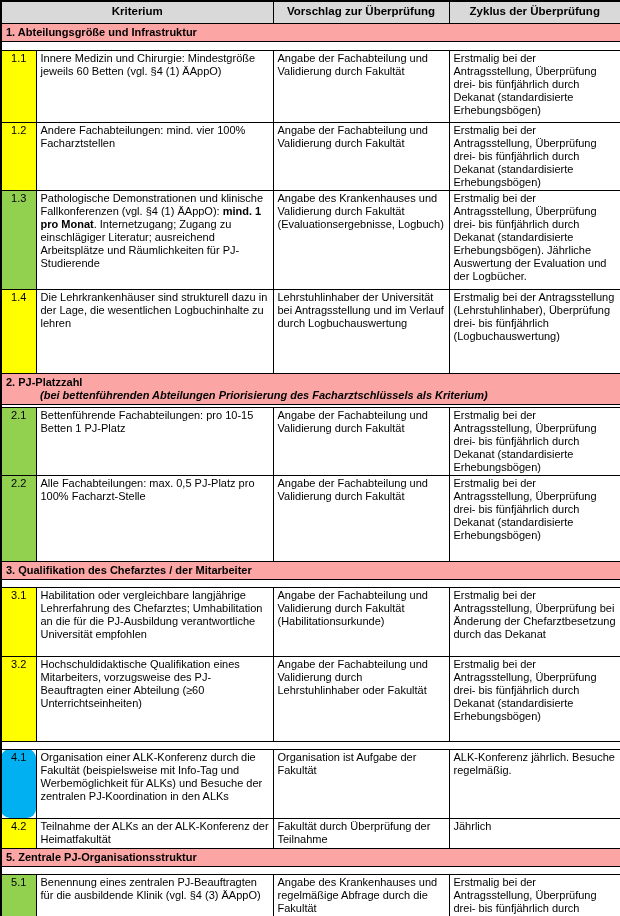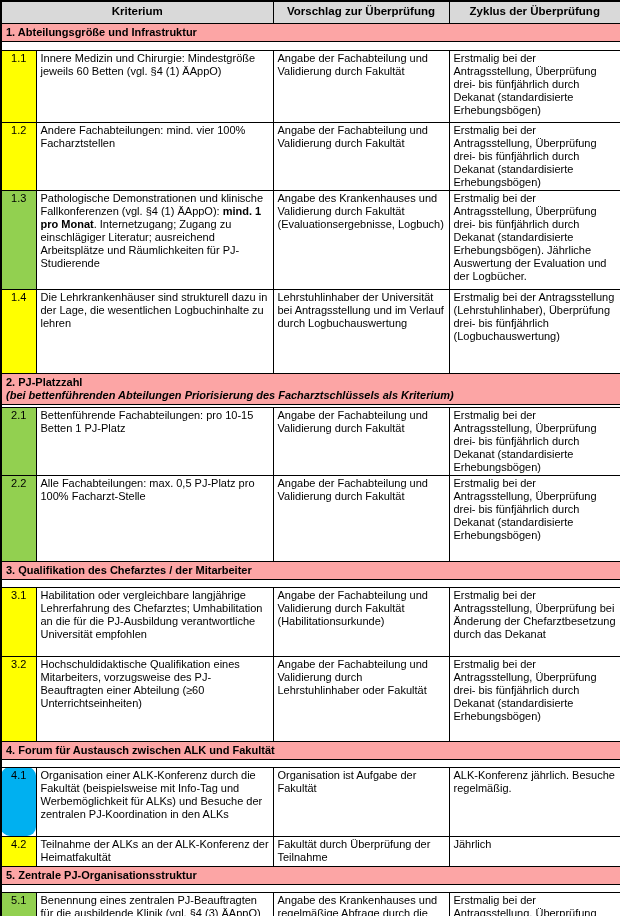--- a/index.html
+++ b/index.html
@@ -2,21 +2,21 @@
 <html lang="de"><head>
 <meta charset="utf-8">
 <style>
   html,body{margin:0;padding:0;background:#fff;}
   body{width:620px;font-family:"Liberation Sans","DejaVu Sans",sans-serif;color:#000;}
   table.criteria{border-collapse:collapse;table-layout:fixed;width:620px;border:2px solid #000;}
   td,th{border:1px solid #000;vertical-align:top;font-size:11px;line-height:13px;
         padding:1px 3px 1px 4px;text-align:left;word-wrap:break-word;overflow:hidden;}
   th{font-weight:bold;text-align:center;font-size:11.5px;padding:3px 10px;background:#D9D9D9;}
   tr.section td{background:#fca5a5;font-weight:bold;padding:2px 4px;}
-  tr.section .subtitle{font-style:italic;}
+  tr.section .subtitle{font-style:italic;margin-left:34px;}
   tr.spacer td{border-left:none;border-right:none;padding:0;height:7px;}
   td.num{text-align:center;padding:1px 9px;}
   td.num[data-color="yellow"]{background:#FFFF00;}
   td.num[data-color="green"]{background:#92D050;}
   td.num[data-color="blue"]{background:#00B0F0;border-radius:9px;}
   .b{font-weight:bold;}
 </style>
 </head>
 <body>
 
@@ -108,23 +108,20 @@
     <td>Erstmalig bei der Antragsstellung, Überprüfung bei Änderung der Chefarztbesetzung durch das Dekanat</td>
   </tr>
 
   <tr style="height:85px">
     <td class="num" data-color="yellow">3.2</td>
     <td>Hochschuldidaktische Qualifikation eines Mitarbeiters, vorzugsweise des PJ-Beauftragten einer Abteilung (≥60 Unterrichtseinheiten)</td>
     <td>Angabe der Fachabteilung und Validierung durch Lehrstuhlinhaber oder Fakultät</td>
     <td>Erstmalig bei der Antragsstellung, Überprüfung drei- bis fünfjährlich durch Dekanat (standardisierte Erhebungsbögen)</td>
   </tr>
 
-  <tr class="section" style="height:16px">
-    <td colspan="4">4. Forum für Austausch zwischen ALK und Fakultät</td>
-  </tr>
   <tr class="spacer">
         <td colspan="4" style="height:7px"></td>
       </tr>
 
   <tr style="height:69px">
     <td class="num" data-color="blue">4.1</td>
     <td>Organisation einer ALK-Konferenz durch die Fakultät (beispielsweise mit Info-Tag und Werbemöglichkeit für ALKs) und Besuche der zentralen PJ-Koordination in den ALKs</td>
     <td>Organisation ist Aufgabe der Fakultät</td>
     <td>ALK-Konferenz jährlich. Besuche regelmäßig.</td>
   </tr>

